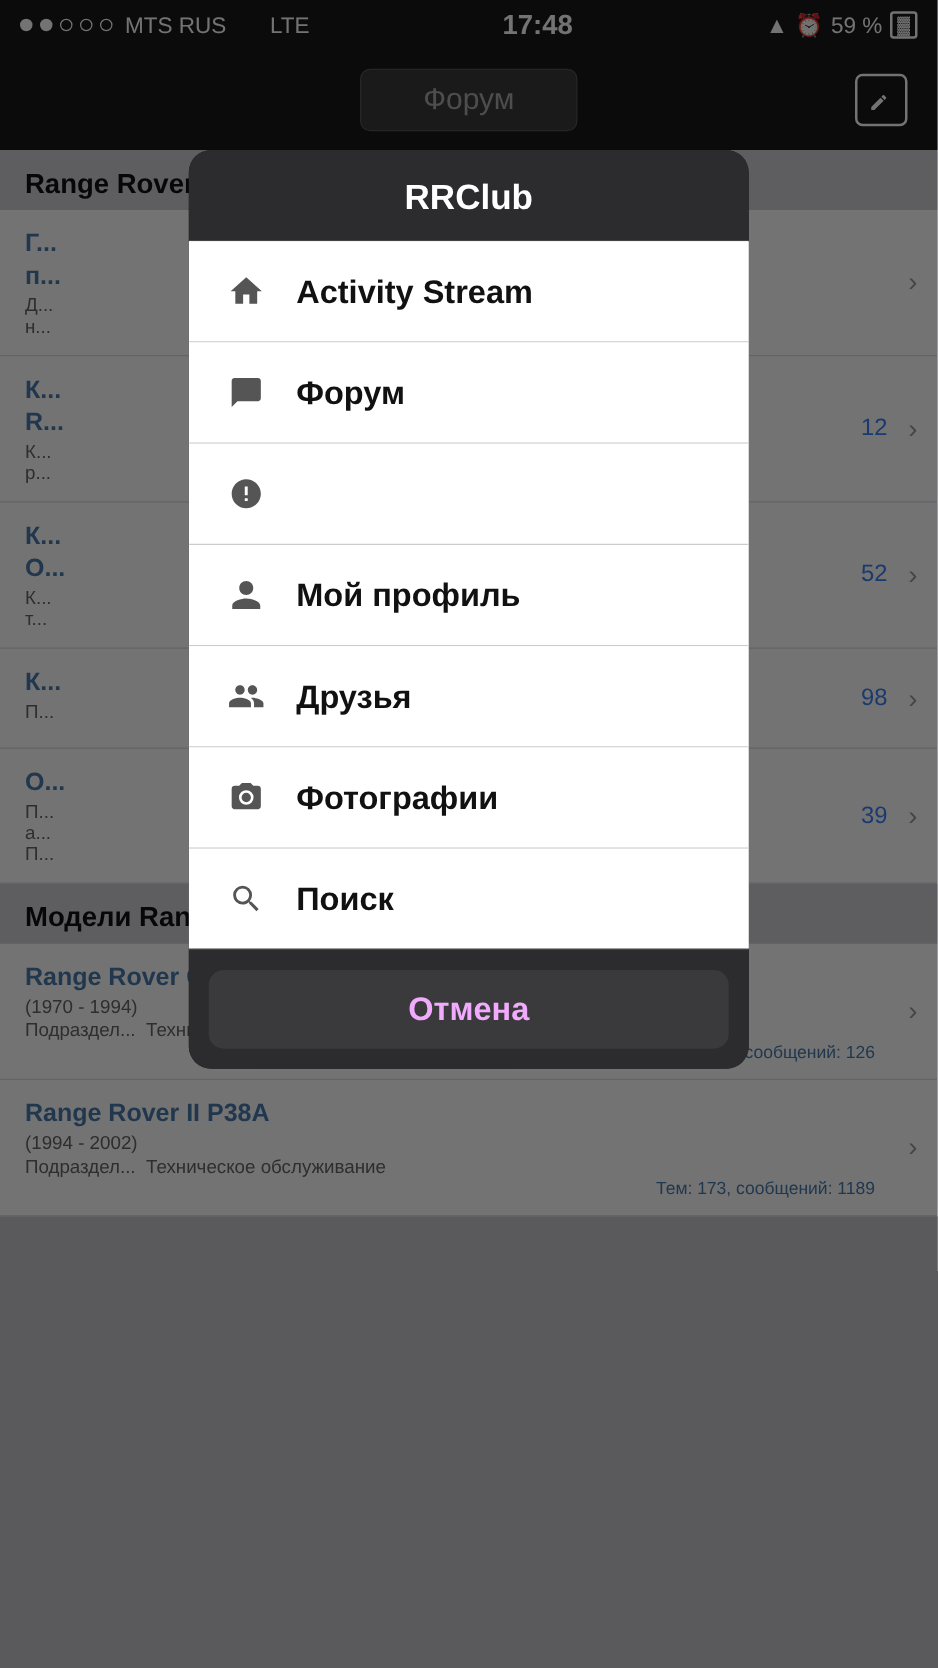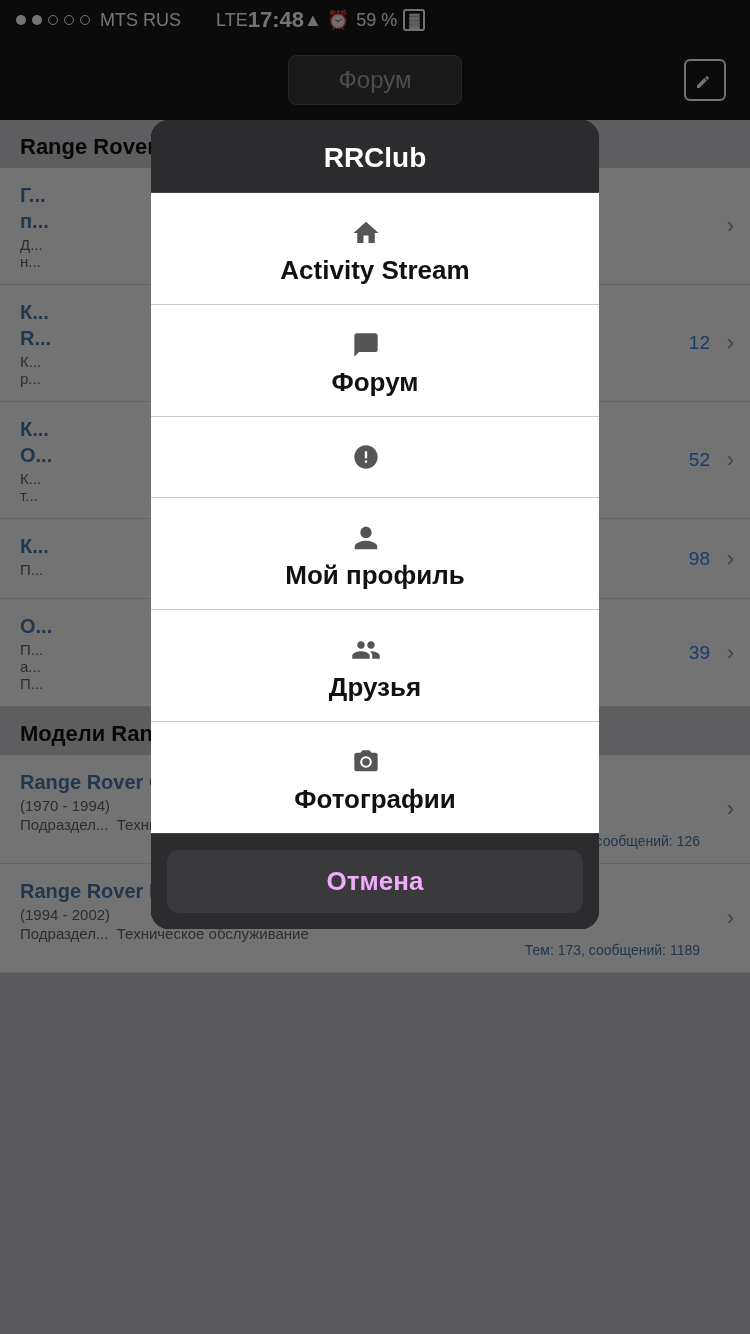--- a/index.html
+++ b/index.html
@@ -12,20 +12,21 @@
       background: #c8c8cc;
       overflow: hidden;
     }
 
     
     .status-bar {
       background: #1a1a1a;
       height: 40px;
       display: flex;
       align-items: center;
+      justify-content: space-between;
       padding: 0 16px;
       color: white;
       font-size: 20px;
       font-weight: 500;
     }
     .status-left { display: flex; align-items: center; gap: 6px; }
     .status-center { font-size: 22px; font-weight: 600; }
     .status-right { display: flex; align-items: center; gap: 6px; font-size: 18px; }
     .dot { width: 10px; height: 10px; border-radius: 50%; background: white; display: inline-block; }
     .dot.empty { background: transparent; border: 1.5px solid white; }
@@ -150,21 +151,20 @@
       background: white;
     }
     .modal-item {
       display: flex;
       align-items: center;
       padding: 18px 24px;
       border-bottom: 1px solid #ccc;
       cursor: pointer;
       background: white;
       min-height: 72px;
-      flex-direction: column;
     }
     .modal-item:last-child {
       border-bottom: none;
     }
     .modal-item-icon {
       width: 44px;
       height: 44px;
       display: flex;
       align-items: center;
       justify-content: center;
@@ -352,20 +352,28 @@
 
       <div class="modal-item">
         <div class="modal-item-icon">
           <svg width="28" height="28" viewBox="0 0 24 24" fill="#555">
             <path d="M12 15.2A3.2 3.2 0 1 0 12 8.8a3.2 3.2 0 0 0 0 6.4zM9 2L7.17 4H4c-1.1 0-2 .9-2 2v12c0 1.1.9 2 2 2h16c1.1 0 2-.9 2-2V6c0-1.1-.9-2-2-2h-3.17L15 2H9zm3 15a5 5 0 1 1 0-10 5 5 0 0 1 0 10z"></path>
           </svg>
         </div>
         <span class="modal-item-label">Фотографии</span>
       </div>
 
+      <div class="modal-item" style="border-bottom:none;">
+        <div class="modal-item-icon">
+          <svg width="28" height="28" viewBox="0 0 24 24" fill="#555">
+            <path d="M15.5 14h-.79l-.28-.27A6.471 6.471 0 0 0 16 9.5 6.5 6.5 0 1 0 9.5 16c1.61 0 3.09-.59 4.23-1.57l.27.28v.79l5 4.99L20.49 19l-4.99-5zm-6 0C7.01 14 5 11.99 5 9.5S7.01 5 9.5 5 14 7.01 14 9.5 11.99 14 9.5 14z"></path>
+          </svg>
+        </div>
+        <span class="modal-item-label">Поиск</span>
+      </div>
 
     </div>
 
     <div class="modal-cancel">
       <button class="cancel-btn">Отмена</button>
     </div>
   </div>
 
 </div>
 

